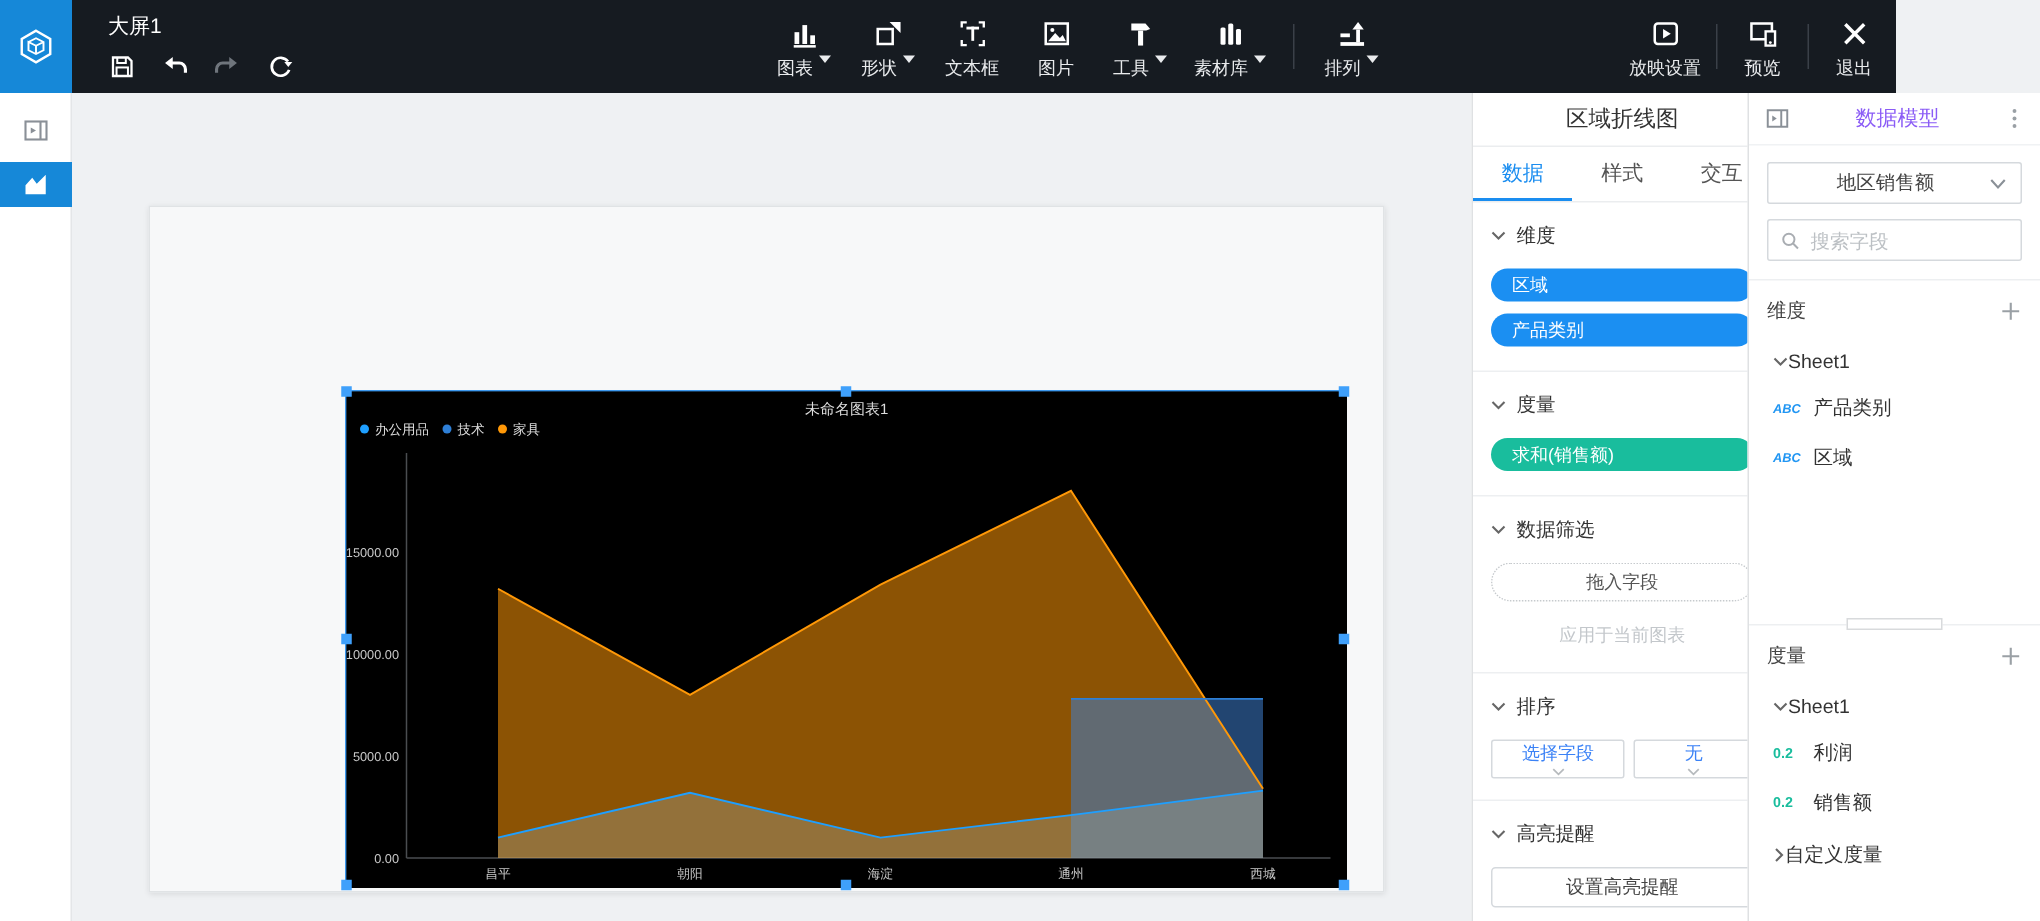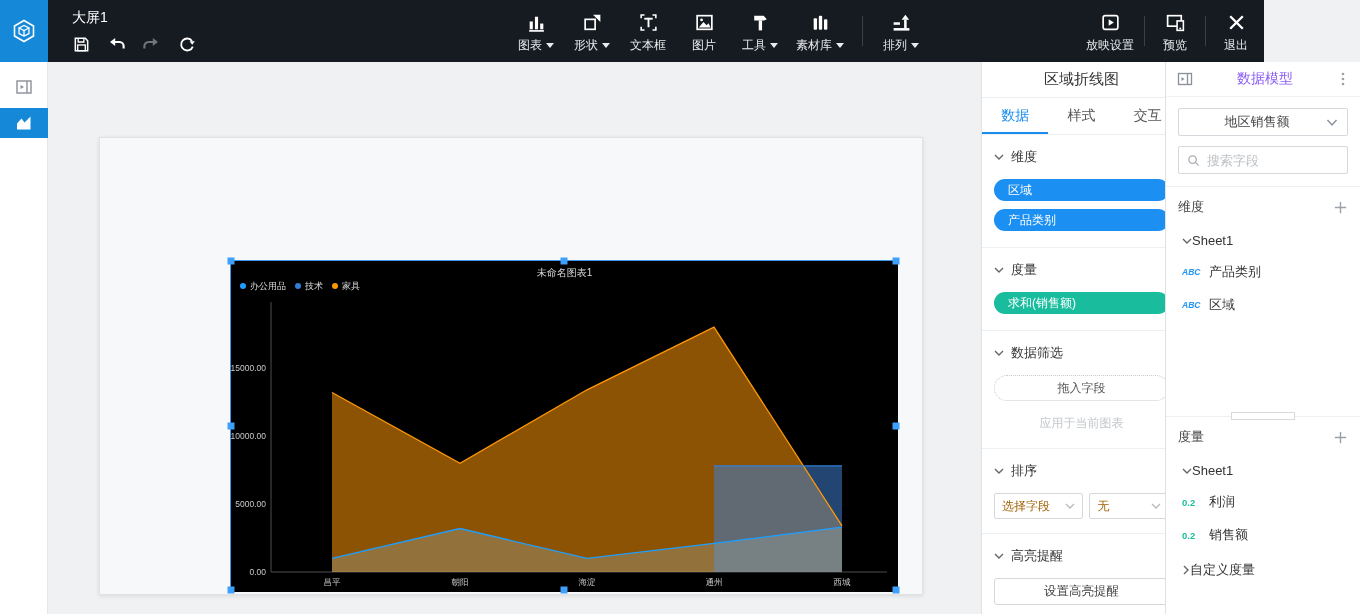--- a/index.html
+++ b/index.html
@@ -16,21 +16,21 @@
 
   
   .topbar { position:absolute; left:0; top:0; width:1264px; height:62px; background:#161b21; }
   .logo { position:absolute; left:0; top:0; width:48px; height:62px; background:var(--accent); display:flex; align-items:center; justify-content:center; cursor:pointer; }
   .doc-title { position:absolute; left:72px; top:9px; color:#ffffff; font-size:14px; }
   .quick-row { position:absolute; left:70px; top:33px; display:flex; gap:13px; align-items:center; }
   .qbtn { width:22px; height:22px; display:flex; align-items:center; justify-content:center; cursor:pointer; }
   .tool-group { position:absolute; left:512px; top:0; height:62px; display:flex; align-items:center; gap:8px; }
   .tool-item { display:flex; flex-direction:column; align-items:center; justify-content:center; min-width:48px; height:62px; padding:0 4px; cursor:pointer; }
   .tool-item .ticon { height:24px; display:flex; align-items:flex-end; justify-content:center; }
-  .tool-label { color:#e9ebed; font-size:12px; margin-top:4px; display:flex; align-items:center; gap:4px; white-space:nowrap; }
+  .tool-label { color:#e9ebed; font-size:12px; margin-top:4px; display:flex; align-items:flex-start; gap:4px; white-space:nowrap; }
   .caret { width:0; height:0; border-left:4px solid transparent; border-right:4px solid transparent; border-top:5px solid #e9ebed; display:inline-block; }
   .tb-sep { width:1px; height:30px; background:#3a4048; margin:0 6px; }
   .right-group { position:absolute; right:4px; top:0; height:62px; display:flex; align-items:center; }
 
   
   .sidebar { position:absolute; left:0; top:62px; width:48px; height:552px; background:#ffffff; border-right:1px solid #e4e6e8; }
   .side-item { width:48px; height:30px; display:flex; align-items:center; justify-content:center; cursor:pointer; margin-top:10px; }
   .side-item.active { background:var(--accent); margin-top:6px; }
 
   
@@ -50,21 +50,21 @@
   .tab.active { color:var(--tab-blue);text-align:right; }
   .tab.active::after { content:""; position:absolute; left:0; right:0; bottom:0; height:2px; background:var(--tab-blue); }
 
   .section { padding:13px 12px 14px 12px; border-bottom:1px solid #edeff1; }
   .sec-head { display:flex; align-items:center; gap:7px; font-size:13px; color:#333; margin-bottom:13px; cursor:pointer; }
   .pill { height:22px; border-radius:11px; color:#fff; font-size:12px; display:flex; align-items:center; padding-left:14px; margin-bottom:8px; cursor:pointer; }
   .pill:last-child { margin-bottom:2px; }
   .drop-field { height:26px; border:1px dotted #c6cacd; border-radius:13px; background:#fff; display:flex; align-items:center; justify-content:center; font-size:12px; color:#555; cursor:pointer; }
   .hint { text-align:center; color:#c3c7cb; font-size:12px; margin-top:14px; margin-bottom:2px; }
   .selects { display:flex; gap:6px; }
-  .select { height:26px; border:1px solid #d5d9dd; border-radius:2px; background:#fff; display:flex; align-items:center; justify-content:space-between; padding:0 7px; font-size:12px; color:#a16207; cursor:pointer; }
+  .select { height:26px; border:1px solid #d5d9dd; border-radius:2px; background:#fff; display:flex; align-items:center; justify-content:space-between; padding:0 7px; font-size:12px; color:#3b82f6; cursor:pointer;flex-direction:column; }
   .sel-field { width:90px; }
   .sel-order { width:80px; }
   .btn-plain { height:27px; border:1px solid #d5d9dd; border-radius:3px; background:#fff; display:flex; align-items:center; justify-content:center; font-size:12.5px; color:#444; cursor:pointer; }
 
   
   .p2-header { height:35px; display:flex; align-items:center; padding:0 10px; border-bottom:1px solid #f0f2f4; }
   .p2-title { flex:1; text-align:center; font-size:14px; color:#8b5cf6; }
   .p2-body { padding:11px 12px 0 12px; }
   .ds-select { height:28px; border:1px solid #d5d9dd; border-radius:2px; display:flex; align-items:center; padding:0 9px; cursor:pointer; }
   .ds-select span.val { flex:1; text-align:center; font-size:13px; color:#444; }

